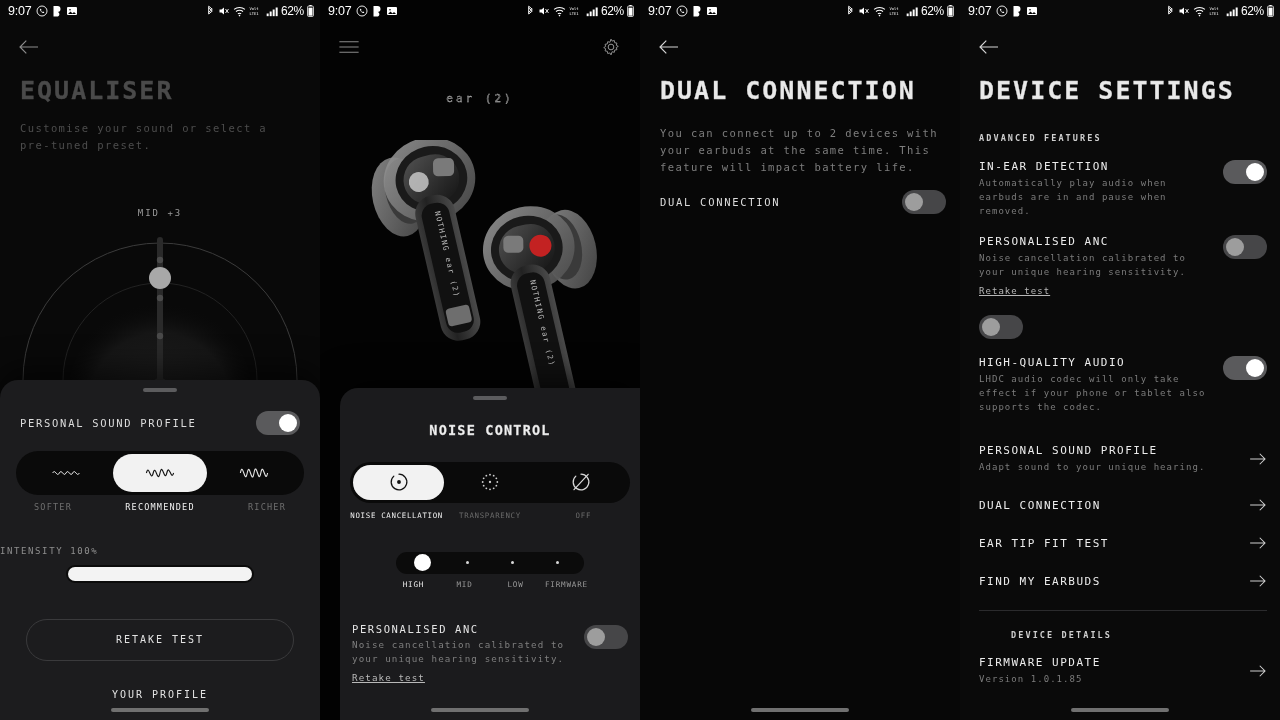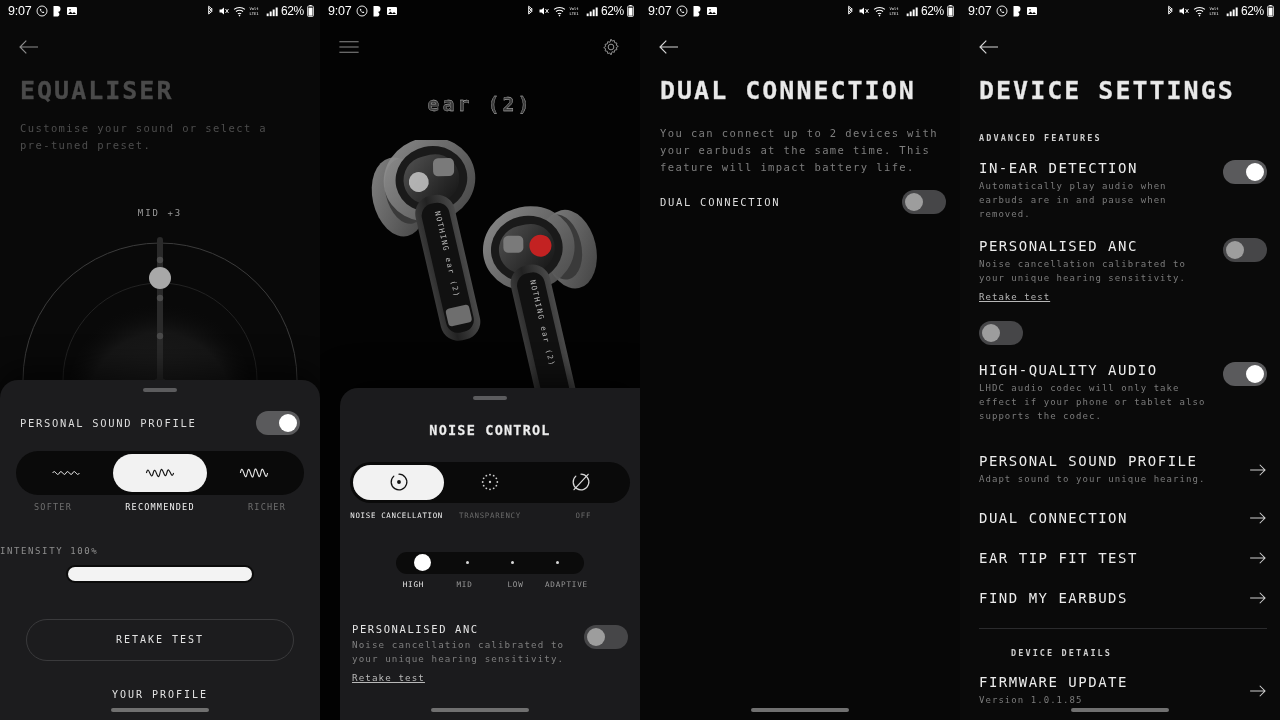--- a/index.html
+++ b/index.html
@@ -90,21 +90,21 @@
                   padding:2px; }
   .slider-fill { height:100%; border-radius:8px; background:#f3f3f3; }
 
   .pill-btn { margin:36px 26px 0; height:42px; border:1px solid #3a3a3c; border-radius:22px;
               display:flex; align-items:center; justify-content:center;
               font-size:10px; letter-spacing:2px; color:#e2e2e2; }
   .link-center { margin-top:28px; text-align:center; font-size:10px; letter-spacing:2px; color:#e2e2e2; }
 
   
   .ear-title { position:absolute; top:92px; left:0; right:0; text-align:center;
-               font-size:20px; letter-spacing:3px; color:#3c3c3c; font-weight:700; }
+               font-size:11px; letter-spacing:3px; color:#3c3c3c; font-weight:400; }
   .buds { position:absolute; top:140px; left:0; right:0; height:270px; }
 
   .nc-title { text-align:center; font-size:13.5px; letter-spacing:1.4px; color:#f0f0f0;
               font-weight:700; margin-top:22px; }
   .ncbar { margin:24px 10px 0; background:#0a0a0a; border-radius:26px; height:41px;
            display:flex; align-items:center; padding:3px; }
   .ncseg { flex:1; height:35px; border-radius:18px; display:flex; align-items:center; justify-content:center; }
   .ncseg.active { background:#f2f2f2; }
   .nclabels { display:flex; margin:8px 10px 0; }
   .nclabel { flex:1; text-align:center; font-size:7.4px; letter-spacing:.7px; color:#6a6a6a; }
@@ -128,21 +128,21 @@
   
   .p3-desc { margin-top:22px; }
   .p3-row { position:absolute; left:20px; right:14px; top:190px;
             display:flex; align-items:center; justify-content:space-between; }
 
   
   .sect-cap { font-size:8.5px; letter-spacing:2.1px; color:#cfcfcf; font-weight:700; }
   .ds-list { position:absolute; left:19px; right:13px; top:133px; bottom:0; }
   .ds-item { display:flex; align-items:flex-start; gap:8px; margin-top:17px; }
   .ds-txt { flex:1; padding-right:4px; }
-  .ds-t { font-size:14px; letter-spacing:1.5px; color:#ececec; }
+  .ds-t { font-size:11px; letter-spacing:1.5px; color:#ececec; }
   .ds-d { font-size:9px; letter-spacing:1.05px; line-height:14px; color:#7c7c7c; margin-top:3px; }
   .ds-link { font-size:9px; letter-spacing:1.05px; color:#b7b7b7; text-decoration:underline; display:inline-block; }
   .ds-nav { display:flex; align-items:center; justify-content:space-between; margin-top:24px; }
   .ds-hr { height:1px; background:#2b2b2d; margin:22px 0 0; }
   .arrow { flex:0 0 18px; }
 
   
   .gesture { position:absolute; bottom:8px; left:0; right:0; display:flex; justify-content:center; z-index:50; }
   .gesture span { width:98px; height:4px; border-radius:3px; background:#707070; display:block; }
 </style>
@@ -498,21 +498,21 @@
             <div class="lvdot"></div>
           </div>
         <div class="lvstop">
             <div class="lvdot"></div>
           </div>
       </div>
       <div class="lvlabels">
         <div class="lvlabel active">HIGH</div>
         <div class="lvlabel">MID</div>
         <div class="lvlabel">LOW</div>
-        <div class="lvlabel">ADAPTIVE</div>
+        <div class="lvlabel">FIRMWARE</div>
       </div>
 
       <div class="panc">
         <div class="panc-txt">
           <div class="panc-t">PERSONALISED ANC</div>
           <div class="panc-d">Noise cancellation calibrated to your unique hearing sensitivity.</div>
           <a class="panc-l">Retake test</a>
         </div>
         <div class="toggle off" style="margin-top:2px;">
             <div class="knob"></div>

